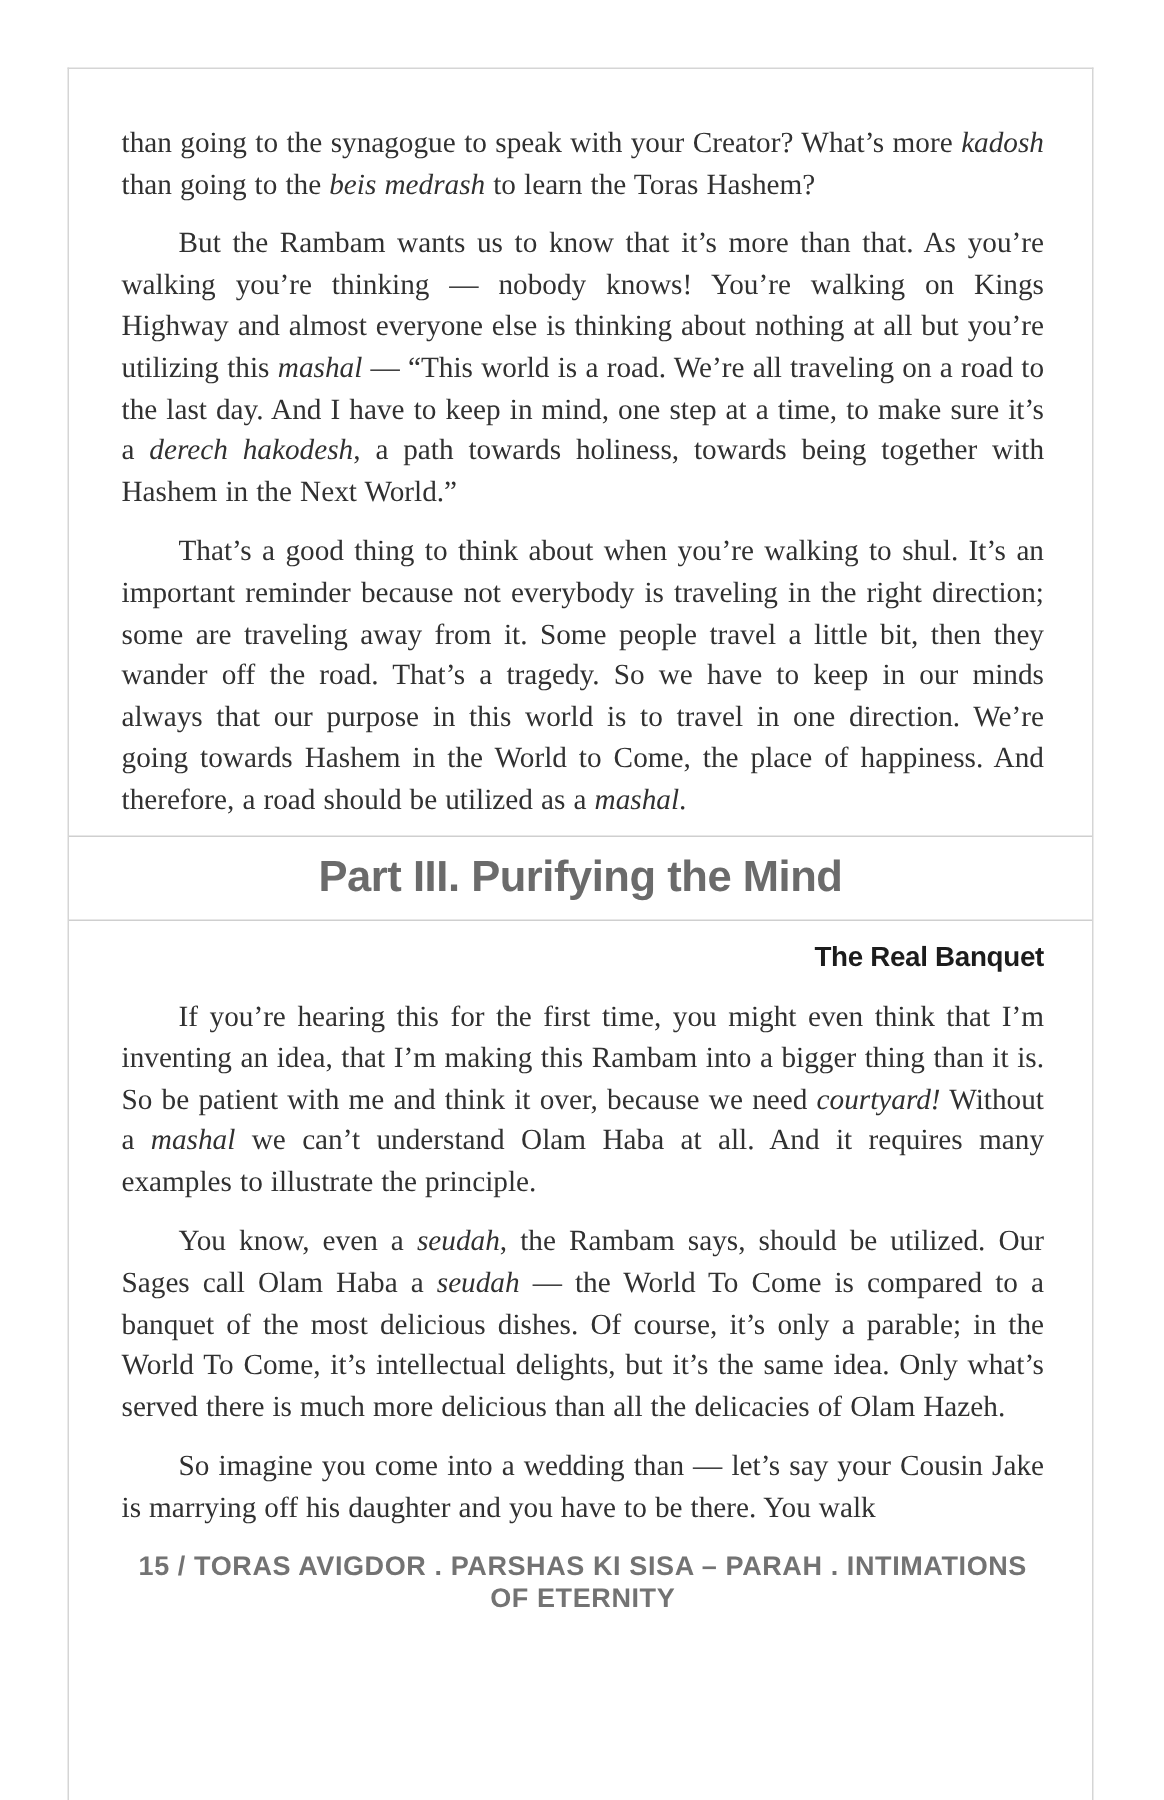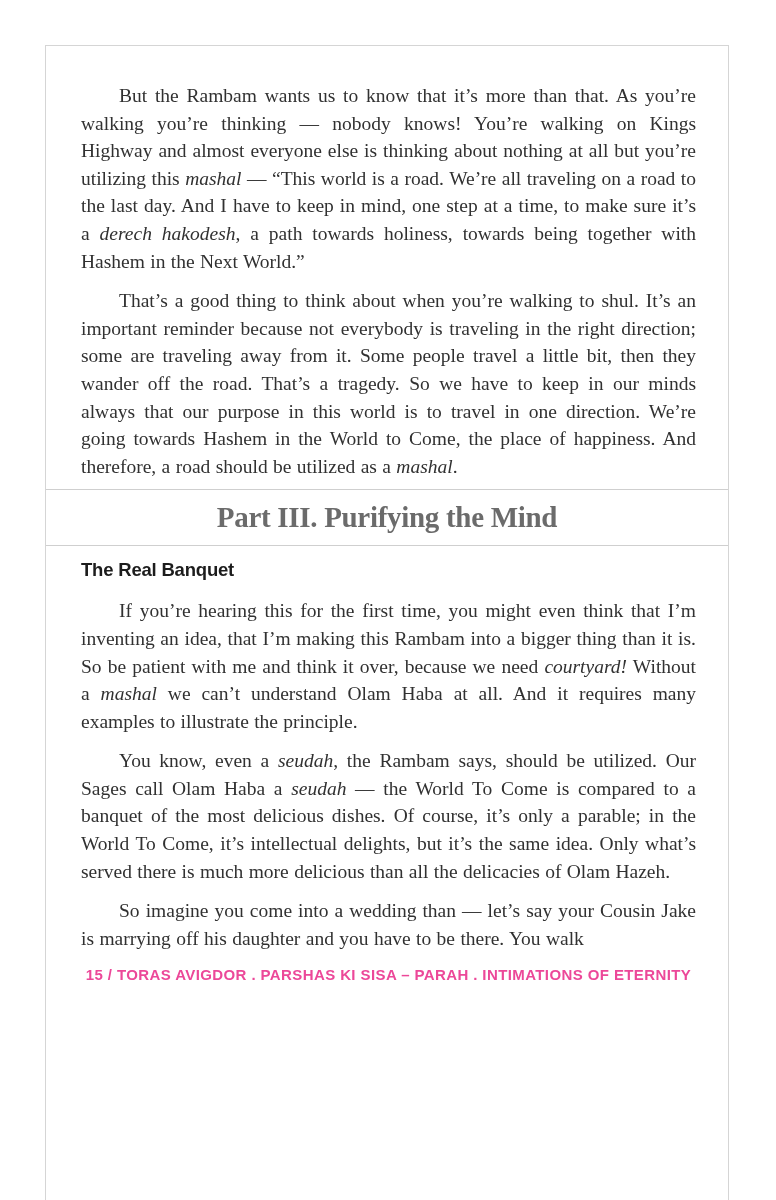--- a/index.html
+++ b/index.html
@@ -47,51 +47,52 @@
     height: 55px;
     border-top: 1px solid #cfcfcf;
     border-bottom: 1px solid #cfcfcf;
     display: flex;
     align-items: center;
     justify-content: center;
     background: #ffffff;
   }
   .section-title {
     margin: 16px;
-    font-family: Liberation Serif, serif;
+    font-family: Liberation Sans, sans-serif;
     font-size: 29px;
     font-weight: 700;
     color: #6b6b6b;
     letter-spacing: -0.3px;
   }
   .subsection-title {
     margin: 0 0 16px 0;
-    text-align: left;
+    text-align: right;
     font-family: "Liberation Sans", sans-serif;
     font-size: 18.5px;
     font-weight: 700;
     color: #1c1c1c;
     letter-spacing: -0.2px;
   }
   .page-footer {
     margin-top: 14px;
     text-align: center;
     font-family: "Liberation Sans", sans-serif;
-    font-size: 15px;
+    font-size: 18px;
     font-weight: 700;
-    color: #ec4899;
+    color: #737373;
     letter-spacing: 0.4px;
   }
 </style>
 </head>
 <body>
 
 <div class="card">
 
   <div class="content-top">
+    <p class="body-par no-indent">than going to the synagogue to speak with your Creator? What’s more <i>kadosh</i> than going to the <i>beis medrash</i> to learn the Toras Hashem?</p>
     <p class="body-par">But the Rambam wants us to know that it’s more than that. As you’re walking you’re thinking — nobody knows! You’re walking on Kings Highway and almost everyone else is thinking about nothing at all but you’re utilizing this <i>mashal</i> — “This world is a road. We’re all traveling on a road to the last day. And I have to keep in mind, one step at a time, to make sure it’s a <i>derech hakodesh</i>, a path towards holiness, towards being together with Hashem in the Next World.”</p>
     <p class="body-par">That’s a good thing to think about when you’re walking to shul. It’s an important reminder because not everybody is traveling in the right direction; some are traveling away from it. Some people travel a little bit, then they wander off the road. That’s a tragedy. So we have to keep in our minds always that our purpose in this world is to travel in one direction. We’re going towards Hashem in the World to Come, the place of happiness. And therefore, a road should be utilized as a <i>mashal</i>.</p>
   </div>
 
   <div class="section-band">
     <h1 class="section-title">Part III. Purifying the Mind</h1>
   </div>
 
   <div class="content-bottom">
     <h2 class="subsection-title">The Real Banquet</h2>

